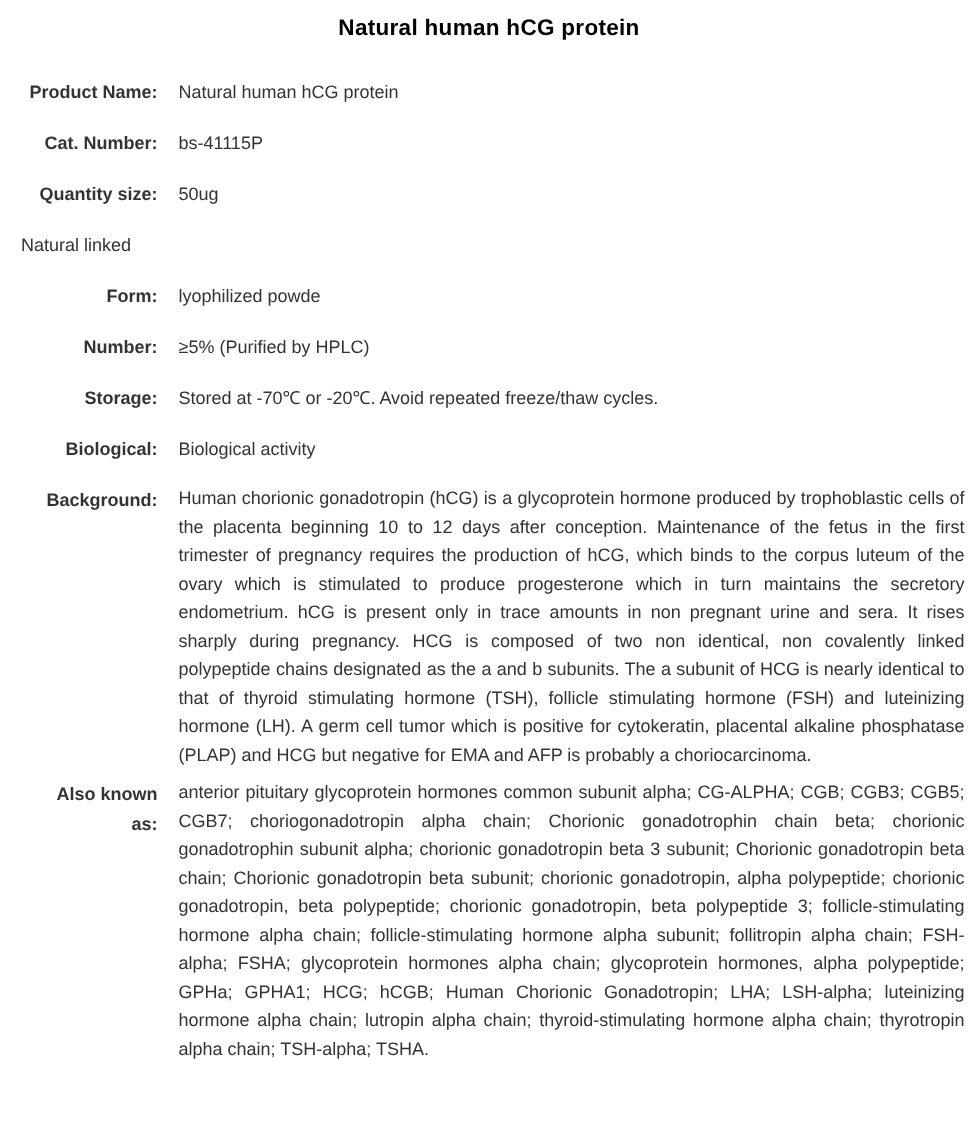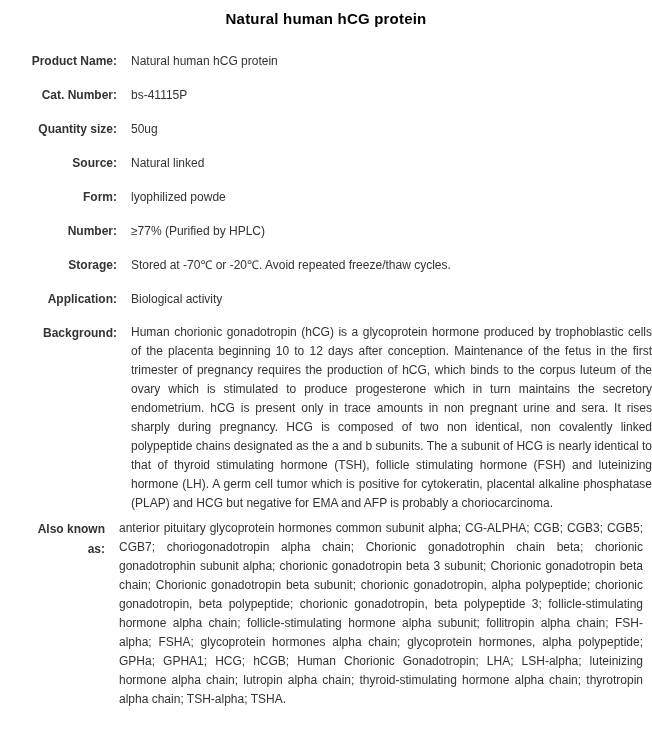--- a/index.html
+++ b/index.html
@@ -32,21 +32,20 @@
     display: flex;
     margin-bottom: 14px;
   }
   .row .label {
     width: 105px;
     min-width: 105px;
     text-align: right;
     font-weight: bold;
     line-height: 20px;
     color: #333333;
-    padding-left: 12px;
   }
   .row .value {
     margin-left: 14px;
     width: 524px;
     line-height: 20px;
     color: #333333;
   }
   .row.para {
     margin-bottom: 6px;
   }
@@ -81,41 +80,40 @@
     <div class="value">bs-41115P</div>
   </div>
 
   <div class="row">
     <div class="label">Quantity size:</div>
     <div class="value">50ug</div>
   </div>
 
 
   <div class="row">
-    <div class="label">Source:</div>
     <div class="value">Natural linked</div>
   </div>
 
   <div class="row">
     <div class="label">Form:</div>
     <div class="value">lyophilized powde</div>
   </div>
 
   <div class="row">
     <div class="label">Number:</div>
-    <div class="value">≥77% (Purified by HPLC)</div>
+    <div class="value">≥5% (Purified by HPLC)</div>
   </div>
 
   <div class="row">
     <div class="label">Storage:</div>
     <div class="value">Stored at -70℃ or -20℃. Avoid repeated freeze/thaw cycles.</div>
   </div>
 
   <div class="row multiline">
-    <div class="label">Application:</div>
+    <div class="label">Biological:</div>
     <div class="value">
       <div>Biological activity</div>
     </div>
   </div>
 
   <div class="row para">
     <div class="label">Background:</div>
     <div class="value">Human chorionic gonadotropin (hCG) is a glycoprotein hormone produced by trophoblastic cells of the placenta beginning 10 to 12 days after conception. Maintenance of the fetus in the first trimester of pregnancy requires the production of hCG, which binds to the corpus luteum of the ovary which is stimulated to produce progesterone which in turn maintains the secretory endometrium. hCG is present only in trace amounts in non pregnant urine and sera. It rises sharply during pregnancy. HCG is composed of two non identical, non covalently linked polypeptide chains designated as the a and b subunits. The a subunit of HCG is nearly identical to that of thyroid stimulating hormone (TSH), follicle stimulating hormone (FSH) and luteinizing hormone (LH). A germ cell tumor which is positive for cytokeratin, placental alkaline phosphatase (PLAP) and HCG but negative for EMA and AFP is probably a choriocarcinoma.</div>
   </div>
 

